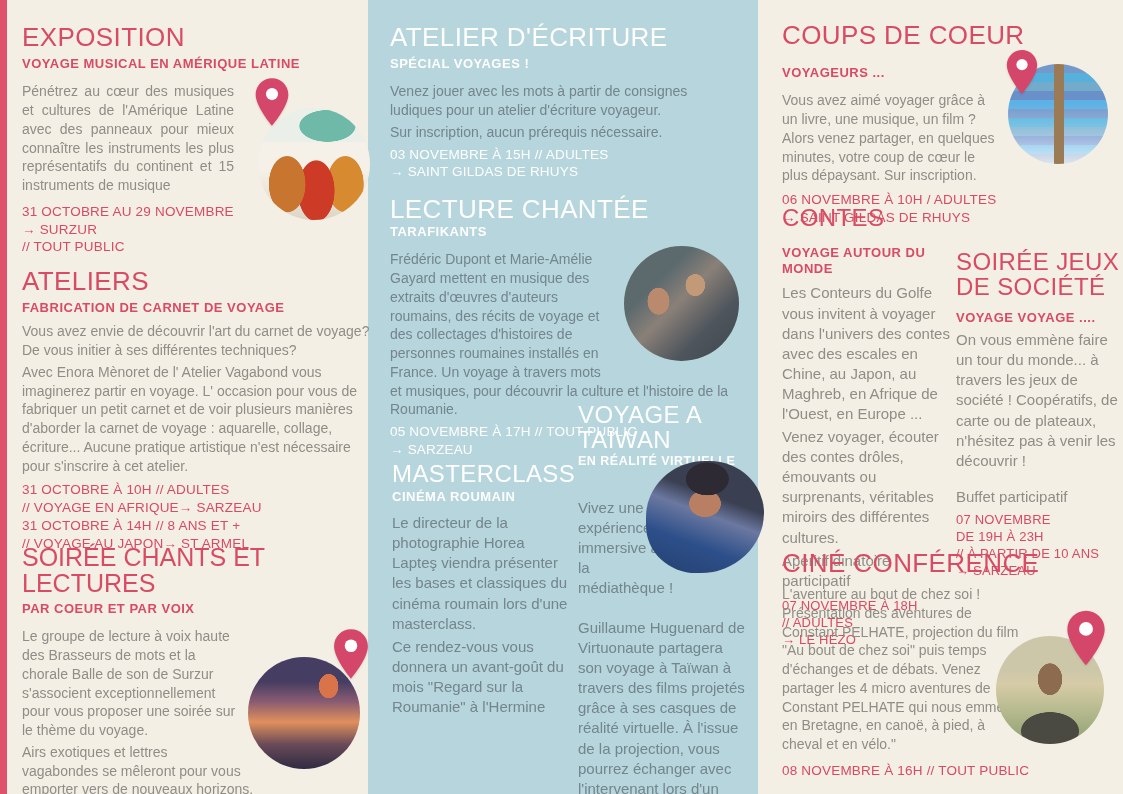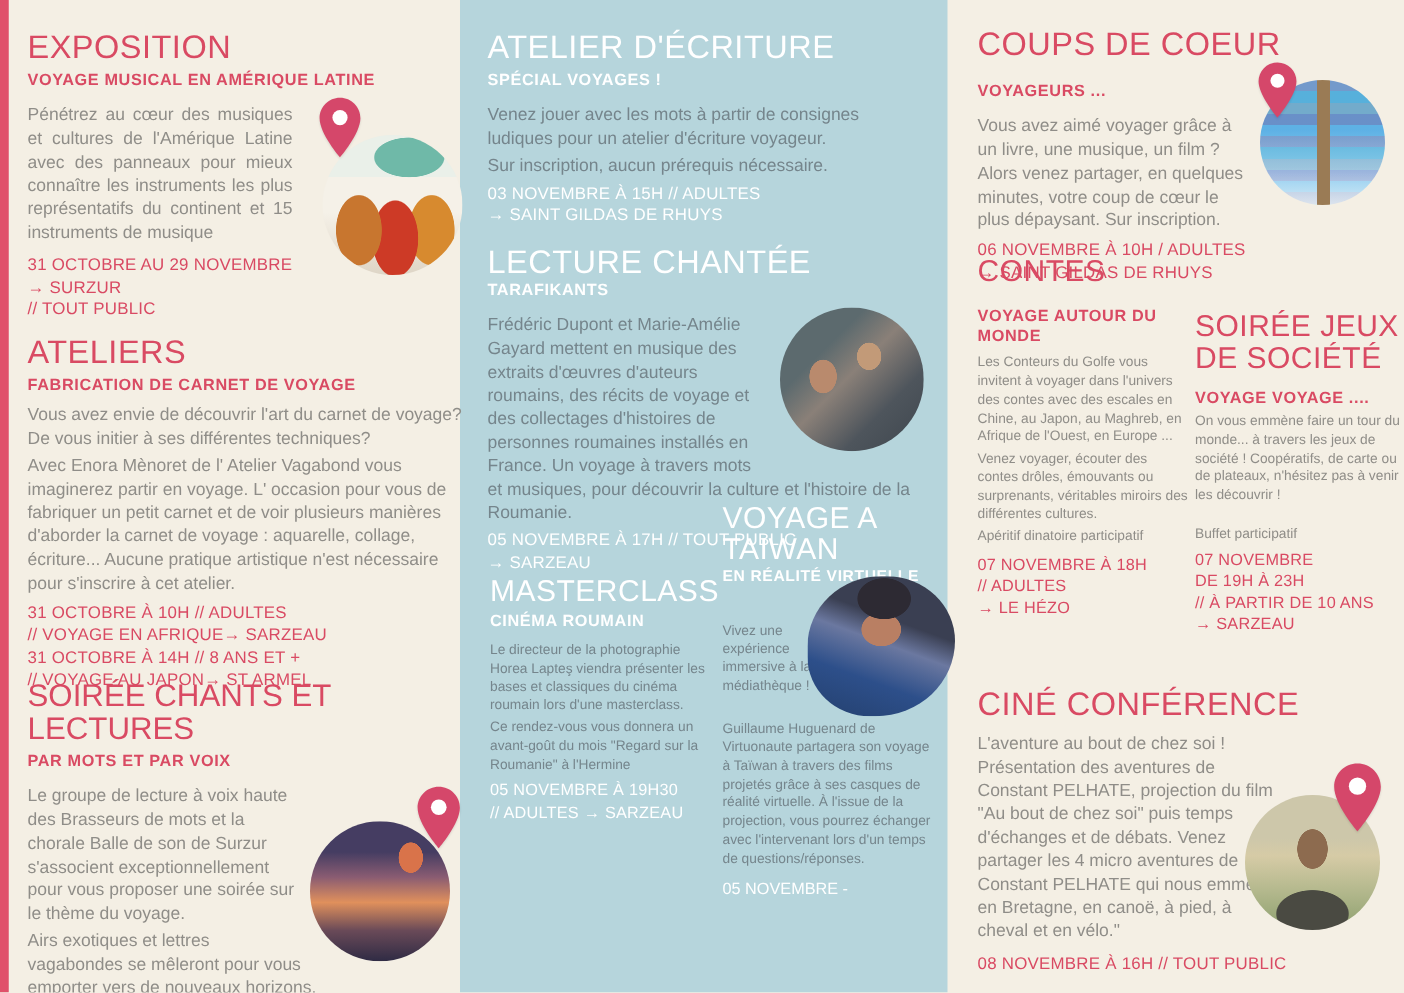--- a/index.html
+++ b/index.html
@@ -22,21 +22,21 @@
   .title{font-weight:400;font-size:26px;line-height:1.04;color:var(--pink);letter-spacing:.4px}
   .t24{font-size:24px}
   .t25{font-size:25px;letter-spacing:0}
   .sub{font-weight:700;font-size:13px;line-height:1.25;color:var(--pink);letter-spacing:.5px;margin-top:5px}
   .body{font-size:14px;line-height:1.34;color:var(--body-gray);margin-top:10px}
   .body p{margin:0 0 3px}
   .just p{text-align:justify}
   .dates{font-weight:400;font-size:13.5px;line-height:1.32;color:var(--pink);margin-top:10px;letter-spacing:.2px}
   .on-blue .title,.on-blue .sub,.on-blue .dates{color:#fff}
   .on-blue .body{color:var(--body-blue-gray)}
-  .small .body{font-size:11px}
+  .small .body{font-size:15px}
   .small .dates{font-size:13px}
 
   .photo-wrap{position:relative}
   .fr{float:right}
   .photo{border-radius:50%;position:relative;overflow:hidden}
   .pin{position:absolute;z-index:3;filter:drop-shadow(0 1px 1px rgba(0,0,0,.12))}
 
   .ph-expo{width:112px;height:112px;
     background:
       radial-gradient(46px 26px at 62% 16%, #6fb9a8 0 60%, rgba(111,185,168,0) 62%),
@@ -106,21 +106,21 @@
   <div class="dates" style="margin-top:6px">
     <div>31 OCTOBRE À 10H // ADULTES</div>
     <div>// VOYAGE EN AFRIQUE→ SARZEAU</div>
     <div>31 OCTOBRE À 14H // 8 ANS ET +</div>
     <div>// VOYAGE AU JAPON→ ST ARMEL</div>
   </div>
 </section>
 
 <section class="sec" style="left:22px;top:544px;width:352px">
   <div class="title t25">SOIRÉE CHANTS ET LECTURES</div>
-  <div class="sub">PAR MOTS ET PAR VOIX</div>
+  <div class="sub">PAR COEUR ET PAR VOIX</div>
   <div class="body">
     <div class="photo-wrap fr" style="width:126px;height:128px;margin:14px 0 4px 6px">
       <svg class="pin" style="right:-6px;top:-16px" width="58" height="58" viewBox="0 0 24 24">
           <path d="M12 1.8c-3.9 0-7 3.1-7 7 0 5.3 7 13.4 7 13.4s7-8.1 7-13.4c0-3.9-3.1-7-7-7z" fill="#d5476a"></path>
           <circle cx="12" cy="8.6" r="2.6" fill="#fff"></circle>
         </svg>
       <div class="photo ph-chants" style="position:absolute;left:0;bottom:0"></div>
     </div>
     <p>Le groupe de lecture à voix haute des Brasseurs de mots et la chorale Balle de son de Surzur s'associent exceptionnellement pour vous proposer une soirée sur le thème du voyage.</p>
     <p>Airs exotiques et lettres vagabondes se mêleront pour vous emporter vers de nouveaux horizons.</p>
@@ -156,24 +156,20 @@
   </div>
 </section>
 
 <section class="sec on-blue small" style="left:392px;top:462px;width:178px">
   <div class="title t24">MASTERCLASS</div>
   <div class="sub" style="margin-top:2px">CINÉMA ROUMAIN</div>
   <div class="body" style="margin-top:8px">
     <p>Le directeur de la photographie Horea Lapteş viendra présenter les bases et classiques du cinéma roumain lors d'une masterclass.</p>
     <p>Ce rendez-vous vous donnera un avant-goût du mois "Regard sur la Roumanie" à l'Hermine</p>
   </div>
-  <div class="dates" style="margin-top:4px">
-    <div>05 NOVEMBRE À 19H30</div>
-    <div>// ADULTES   → SARZEAU</div>
-  </div>
 </section>
 
 <section class="sec on-blue small" style="left:578px;top:403px;width:172px">
   <div class="title t24">VOYAGE A TAIWAN</div>
   <div class="sub" style="margin-top:1px;font-size:12.5px">EN RÉALITÉ VIRTUELLE</div>
   <div class="photo ph-taiwan" style="position:absolute;right:-14px;top:58px"></div>
   <div class="body" style="margin-top:28px;width:96px">
     <p>Vivez une expérience immersive à la médiathèque !</p>
   </div>
   <div class="body" style="margin-top:20px">

